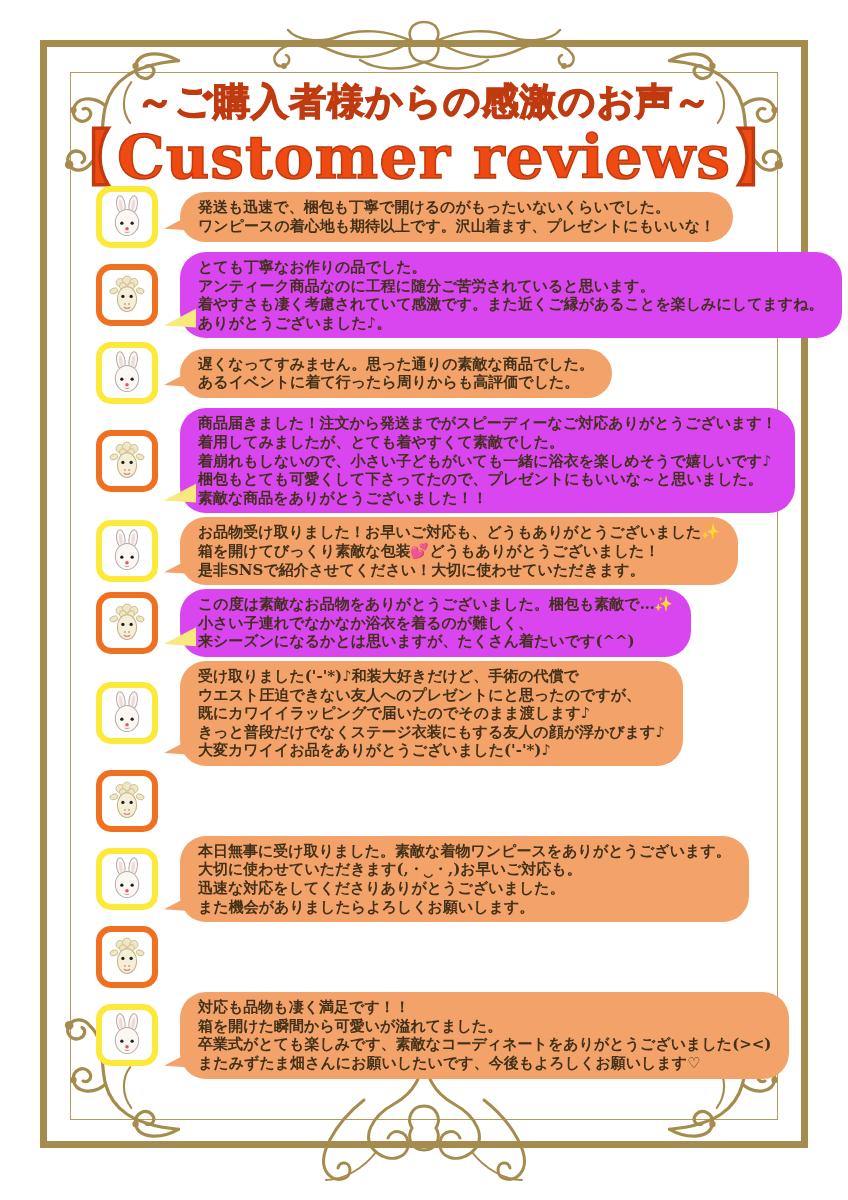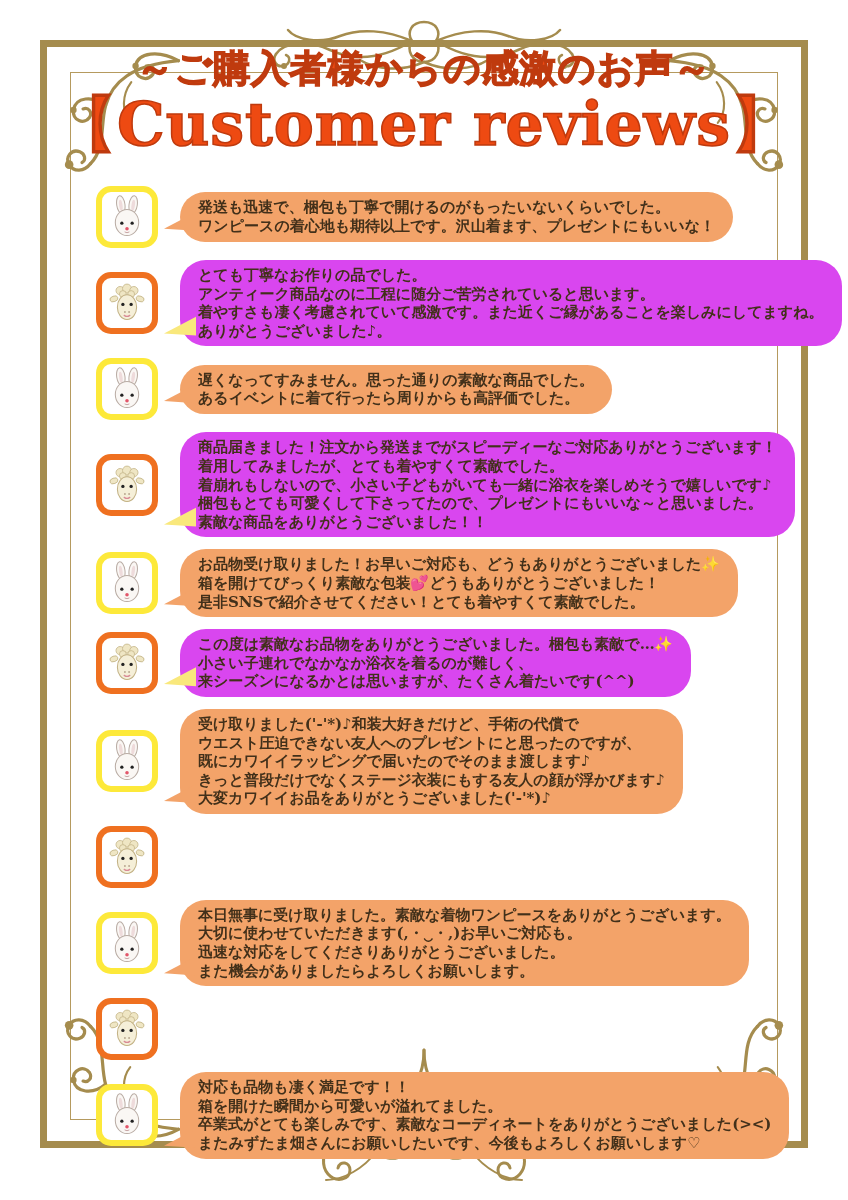--- a/index.html
+++ b/index.html
@@ -19,36 +19,36 @@
   }
   .flourish{position:absolute;z-index:2;pointer-events:none;}
   .corner{width:150px;height:150px;}
   .corner-tl{left:52px;top:50px;}
   .corner-tr{right:52px;top:50px;transform:scaleX(-1);}
   .corner-bl{left:52px;bottom:60px;transform:scaleY(-1);}
   .corner-br{right:52px;bottom:60px;transform:scale(-1,-1);}
   .ornament-top{left:50%;top:4px;transform:translateX(-50%);}
   .ornament-bottom{left:50%;top:1042px;transform:translateX(-50%);}
   
-  .header{position:relative;z-index:3;text-align:center;padding-top:47px;}
+  .header{position:relative;z-index:3;text-align:center;padding-top:80px;}
   .title{
     font-size:37px;font-weight:bold;letter-spacing:1px;
     color:#ee4a12;-webkit-text-stroke:1.5px #bf3a0e;
     line-height:1.2;margin:0;
   }
   .subtitle{
     font-family:"DejaVu Serif",serif;
     font-size:60px;font-weight:bold;letter-spacing:1px;
     color:#ee4a12;-webkit-text-stroke:1.5px #bf3a0e;
     line-height:1.1;margin:0;
   }
   
   .reviews{
     position:absolute;left:96px;right:36px;top:186px;z-index:3;
-    display:flex;flex-direction:column;gap:12px;
+    display:flex;flex-direction:column;gap:4px;
   }
   .review-row{display:flex;align-items:center;}
   .avatar{
     flex:0 0 auto;width:50px;height:50px;background:#ffffff;
     border-radius:15px;margin-right:22px;
     display:flex;align-items:center;justify-content:center;
   }
   .avatar.yellow{border:6px solid #fde93a;}
   .avatar.orange{border:6px solid #ef7020;}
   .avatar svg{width:44px;height:44px;display:block;}
@@ -286,21 +286,21 @@
         <circle cx="24.5" cy="41" r="2.4" fill="#222"></circle>
         <circle cx="39.5" cy="41" r="2.4" fill="#222"></circle>
         <circle cx="32" cy="49" r="2.6" fill="#e2566a"></circle>
         <path d="M29,54 Q32,56 35,54" stroke="#c09a9a" stroke-width="1.3" fill="none" stroke-linecap="round"></path>
       </svg>
 
     </div>
     <div class="bubble orange">
         <div class="line">お品物受け取りました！お早いご対応も、どうもありがとうございました✨</div>
         <div class="line">箱を開けてびっくり素敵な包装💕どうもありがとうございました！</div>
-        <div class="line">是非SNSで紹介させてください！とても着やすくて素敵でした。</div>
+        <div class="line">是非SNSで紹介させてください！大切に使わせていただきます。</div>
       </div>
   </div>
 
   <div class="review-row">
     <div class="avatar orange">
 
       <svg class="sheep-svg" viewBox="0 0 64 64" style="display: block;">
         <g fill="#efe6c4" stroke="#c9bb90" stroke-width="1.3">
           <circle cx="22" cy="14" r="6"></circle>
             <circle cx="32" cy="11" r="6.5"></circle>

